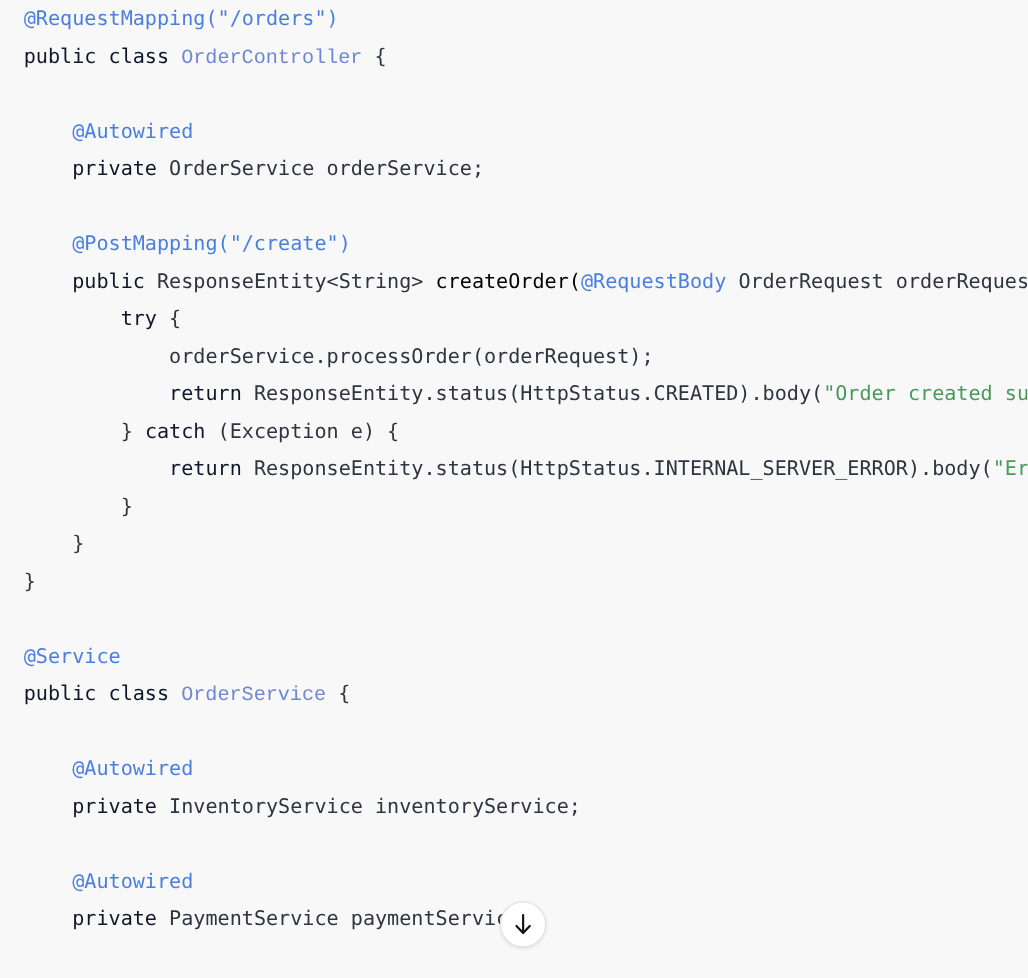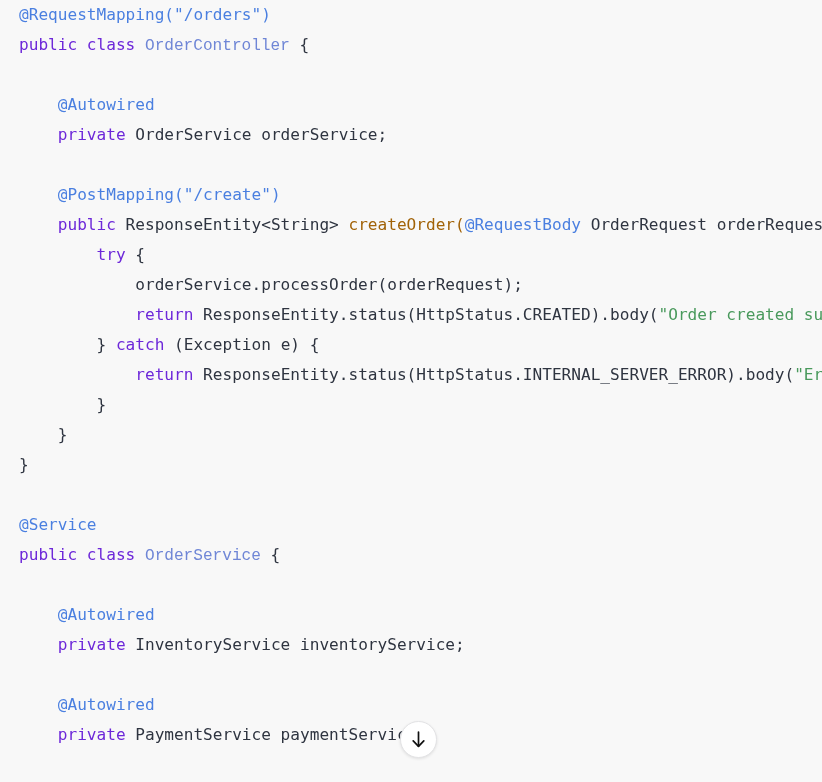--- a/index.html
+++ b/index.html
@@ -38,23 +38,23 @@
 
   .code-line {
     height: 30px;
     white-space: pre;
     padding-left: 19px;
     font-family: "DejaVu Sans Mono", monospace;
   }
 
   
   .tk-ann   { color: #4a7fe0; }
-  .tk-kw    { color: #6d28d9; }
+  .tk-kw    { color: #0f172a; }
   .tk-type  { color: #6f86d6; font-family: Liberation Mono, monospace; }
-  .tk-fn    { color: #a16207; margin-top: 40px; }
+  .tk-fn    { color: #000000; margin-top: 40px; }
   .tk-str   { color: #49995c; }
   .tk-plain { color: #2e3440; }
 
   
   #scroll-down-button {
     position: absolute;
     left: 400px;
     top: 721px;
     width: 37px;
     height: 37px;

